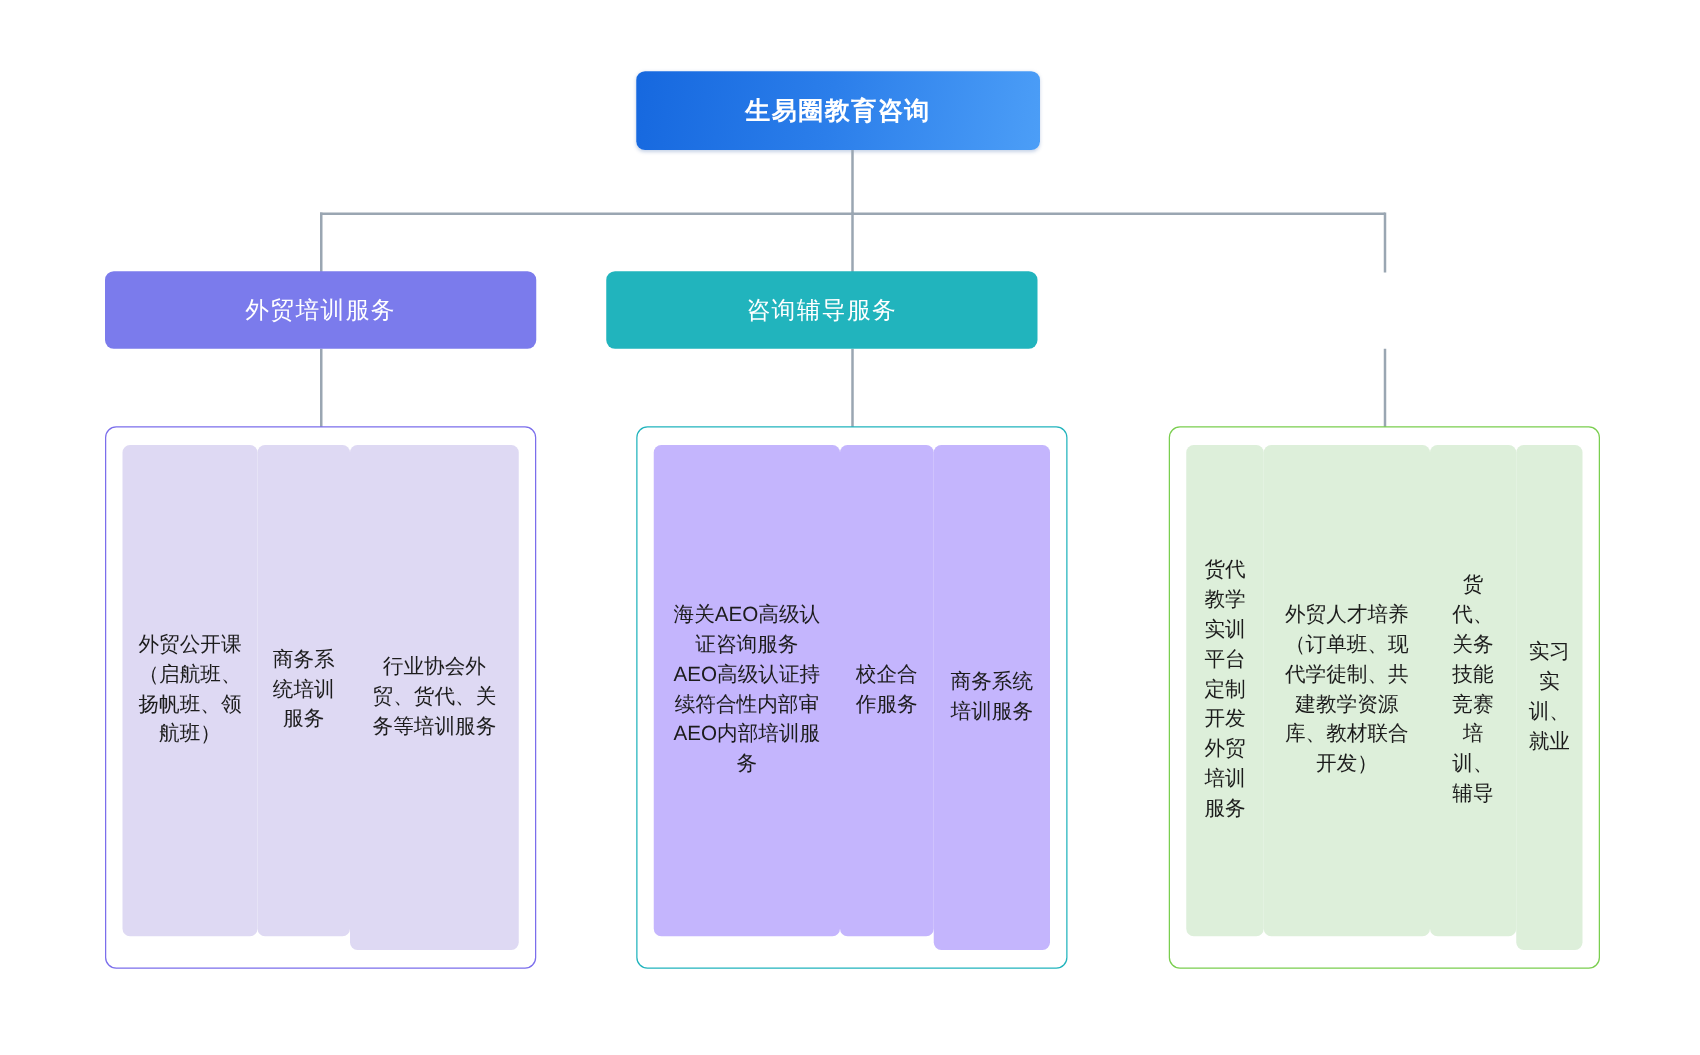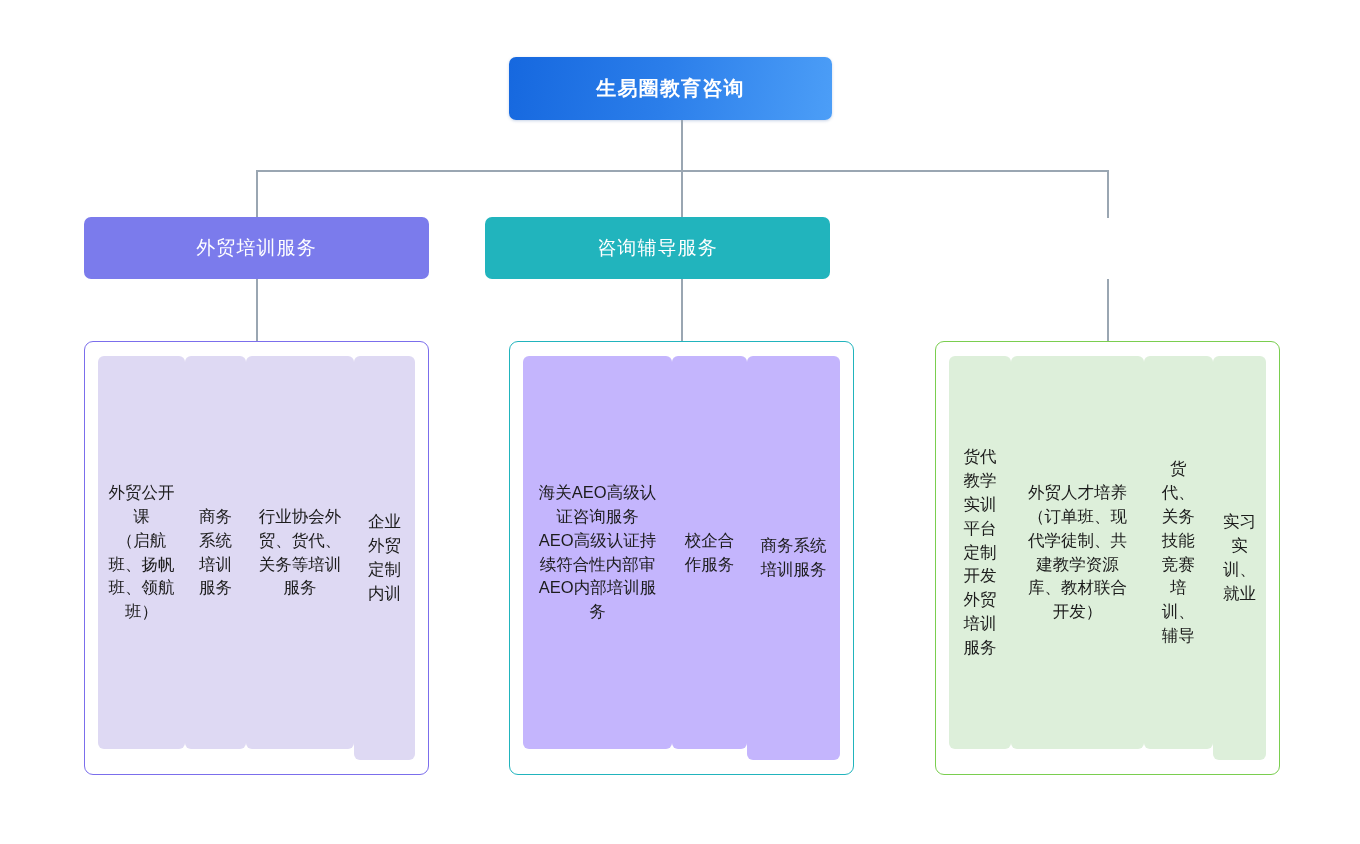--- a/index.html
+++ b/index.html
@@ -140,23 +140,20 @@
     <div class="item-card">
       <span class="text">外贸公开课
 （启航班、扬帆班、领航班）</span>
     </div>
     <div class="item-card">
       <span class="text">商务系统培训服务</span>
     </div>
     <div class="item-card">
       <span class="text">行业协会外贸、货代、关务等培训服务</span>
     </div>
-    <div class="item-card">
-      <span class="text">企业外贸定制内训</span>
-    </div>
   </div>
 
   <div class="col-box col-box-1">
     <div class="item-card">
       <span class="text">海关AEO高级认证咨询服务
 AEO高级认证持续符合性内部审
 AEO内部培训服务</span>
     </div>
     <div class="item-card">
       <span class="text">校企合作服务</span>

